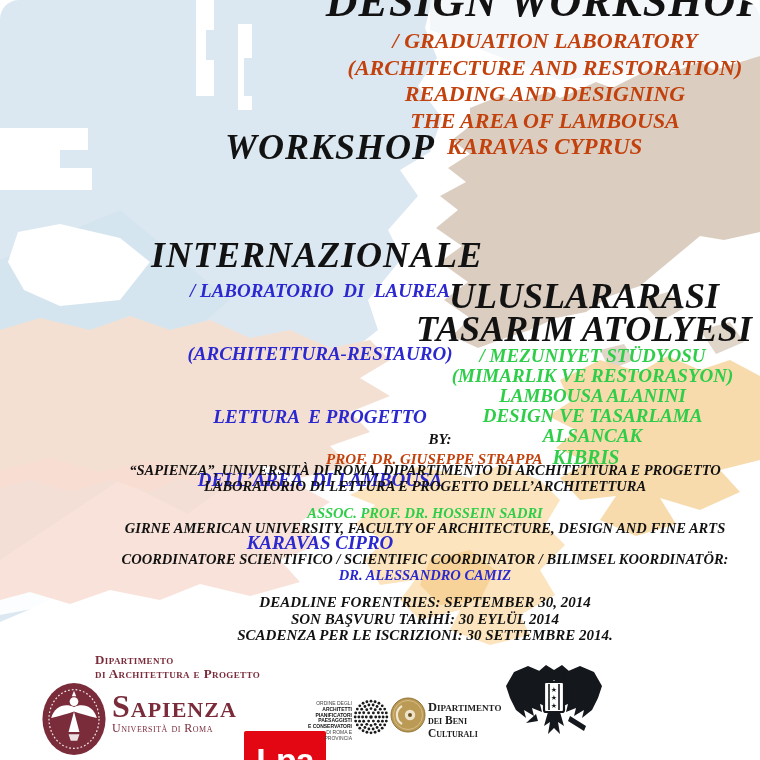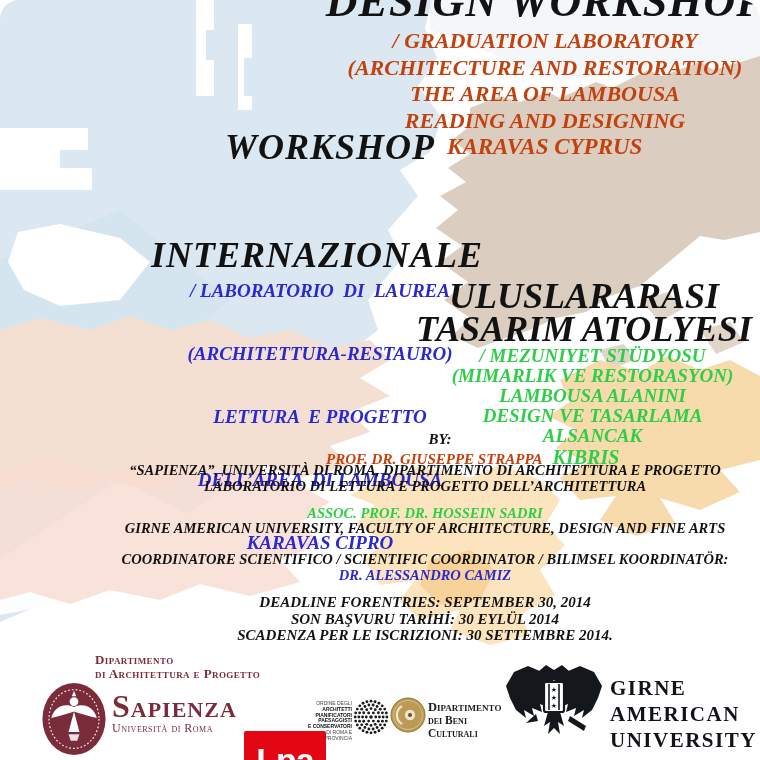--- a/index.html
+++ b/index.html
@@ -81,22 +81,22 @@
     <path fill="#f6d7a4" opacity="0.9" d="M560,380 L600,360 L640,372 L668,356 L700,370 L730,360 L760,376 L760,460 L720,470 L740,492 L700,510 L660,498 L676,524 L636,536 L600,520 L616,496 L580,500 L560,478 L588,462 L556,448 L576,430 L548,416 L570,402 Z"></path>
 
     <path fill="#fbe3ba" opacity="0.95" d="M380,480 L420,466 L470,478 L500,465 L540,480 L560,500 L545,525 L565,545 L540,570 L555,595 L520,615 L530,635 L490,645 L450,630 L460,610 L420,620 L400,600 L415,580 L380,585 L365,560 L385,540 L355,525 L375,505 L350,495 Z"></path>
     <path fill="#f6d096" opacity="0.9" d="M430,560 L470,550 L495,570 L480,600 L440,605 L420,585 Z"></path>
   </svg>
 
   <div class="abs ser center c-black title-top">DESIGN WORKSHOP</div>
   <div class="abs ser center c-red en-sub">
     <div>/ GRADUATION LABORATORY</div>
     <div>(ARCHITECTURE AND RESTORATION)</div>
+    <div>READING AND DESIGNING</div>
     <div>THE AREA OF LAMBOUSA</div>
-    <div>READING AND DESIGNING</div>
   </div>
 
   <div class="abs row-ws">
     <span class="ser c-black big">WORKSHOP</span>
     <span class="ser c-red loc">KARAVAS CYPRUS</span>
   </div>
   <div class="abs ser center c-black it-title pre">
     <div>INTERNAZIONALE</div>
   </div>
 
@@ -261,19 +261,14 @@
       <path d="M32,50 L22,59 L34,57 Z"></path>
       <path d="M66,52 L82,62 L80,67 L64,57 Z"></path>
     </g>
     <rect x="40" y="18" width="20" height="30" rx="2" fill="#ffffff" stroke="#14171c" stroke-width="2.2"></rect>
     <line x1="45" y1="20" x2="45" y2="46" stroke="#14171c" stroke-width="1.6"></line>
     <line x1="55" y1="20" x2="55" y2="46" stroke="#14171c" stroke-width="1.6"></line>
     <text x="50" y="28" font-size="7" text-anchor="middle" fill="#14171c">★</text>
     <text x="50" y="36" font-size="7" text-anchor="middle" fill="#14171c">★</text>
     <text x="50" y="44" font-size="7" text-anchor="middle" fill="#14171c">★</text>
   </svg>
-  <div class="abs gau-text">
-    <div>GIRNE</div>
-    <div>AMERICAN</div>
-    <div>UNIVERSITY</div>
-  </div>
 
 </div>
 
 </body></html>

